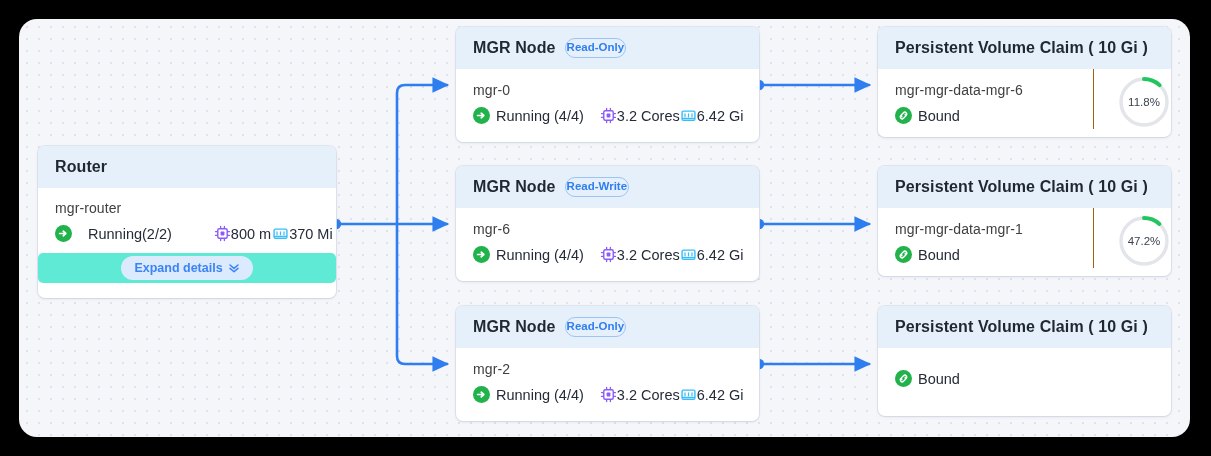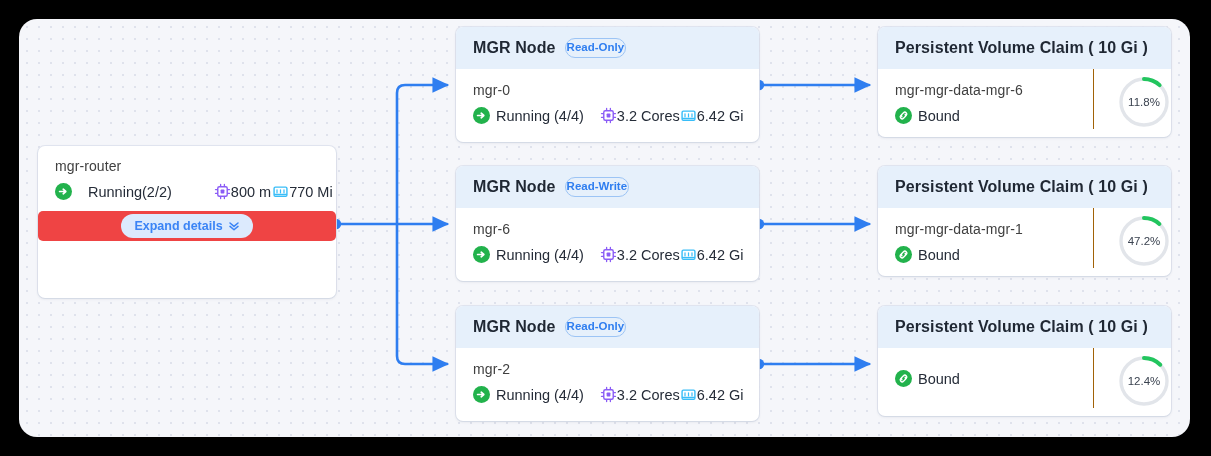--- a/index.html
+++ b/index.html
@@ -95,21 +95,21 @@
 
   
   .ico { display: inline-block; flex: none; line-height: 0; }
   .ico svg { display: block; }
 
   
   #router-card { left: 38px; top: 146px; width: 298px; height: 152px; }
   #router-card .card-body { padding: 12px 17px 0; }
   .expand-wrap {
     margin-top: 11px;
-    background: #ef4444;
+    background: #5eead4;
     border-radius: 5px;
     height: 30px;
     display: flex;
     align-items: center;
     justify-content: center;
     margin-left: -17px;
     margin-right: -17px;
     padding: 0 17px;
   }
   .expand-btn {
@@ -193,20 +193,23 @@
     </g>
     <g fill="#2f7ef0">
       <circle cx="336" cy="224" r="5.2"></circle>
       <circle cx="759" cy="85" r="5.2"></circle>
       <circle cx="759" cy="224" r="5.2"></circle>
       <circle cx="759" cy="364" r="5.2"></circle>
     </g>
   </svg>
 
   <div class="card" id="router-card">
+    <div class="card-header">
+      <span class="card-title">Router</span>
+    </div>
     <div class="card-body">
       <a class="res-link" href="#">mgr-router</a>
       <div class="row-stats">
         <span class="stat tight">
           <span class="ico">
             <svg width="17" height="17" viewBox="0 0 17 17">
               <circle cx="8.5" cy="8.5" r="8.5" fill="#22b24c"></circle>
               <path d="M4.6 8.5 H10.3 M8.2 6.2 L10.8 8.5 L8.2 10.8" fill="none" stroke="#fff" stroke-width="1.7" stroke-linecap="round" stroke-linejoin="round"></path>
             </svg>
           </span>
@@ -229,21 +232,21 @@
           <span class="metric" style="margin-left:1px">
             <span class="ico">
               <svg width="17" height="17" viewBox="0 0 18 18">
                 <rect x="2.2" y="4.4" width="13.6" height="9.6" rx="1.4" fill="none" stroke="#38bdf8" stroke-width="1.5"></rect>
                 <g stroke="#38bdf8" stroke-width="1.3" stroke-linecap="round">
                   <path d="M5.3 7.2 V10.4 M9 7.2 V10.4 M12.7 7.2 V10.4"></path>
                 </g>
                 <path d="M2.2 12.1 H15.8" stroke="#38bdf8" stroke-width="1.2"></path>
               </svg>
             </span>
-            <span>770 Mi</span>
+            <span>370 Mi</span>
           </span>
         </span>
       </div>
       <div class="expand-wrap">
         <button class="expand-btn">
           <span>Expand details</span>
           <span class="ico">
             <svg width="12" height="12" viewBox="0 0 12 12">
               <path d="M2 3 L6 6.4 L10 3 M2 6.4 L6 9.8 L10 6.4" fill="none" stroke="#3b84f5" stroke-width="1.5" stroke-linecap="round" stroke-linejoin="round"></path>
             </svg>
@@ -479,25 +482,16 @@
                 <g fill="none" stroke="#fff" stroke-width="1.35" stroke-linecap="round">
                   <path d="M7.0 9.9 a1.9 1.9 0 0 1 0-2.7 L8.5 5.7 a1.9 1.9 0 0 1 2.7 2.7 L10.5 9.1"></path>
                   <path d="M10.0 7.1 a1.9 1.9 0 0 1 0 2.7 L8.5 11.3 a1.9 1.9 0 0 1-2.7-2.7 L6.5 7.9"></path>
                 </g>
               </svg>
             </span>
             <span>Bound</span>
           </span>
         </div>
       </div>
-      <div class="pvc-right">
-        <div class="gauge">
-          <svg width="54" height="54" viewBox="0 0 54 54">
-            <circle cx="27" cy="27" r="23" fill="none" stroke="#e2e5ea" stroke-width="3.4"></circle>
-            <circle class="gauge-arc" cx="27" cy="27" r="23" fill="none" stroke="#22c55e" stroke-width="4" stroke-linecap="round" transform="rotate(-90 27 27)" stroke-dasharray="17.919644496076177 126.5936175690543"></circle>
-          </svg>
-          <div class="gauge-label">12.4%</div>
-        </div>
-      </div>
     </div>
   </div>
 
 </div>
 
 </body></html>

